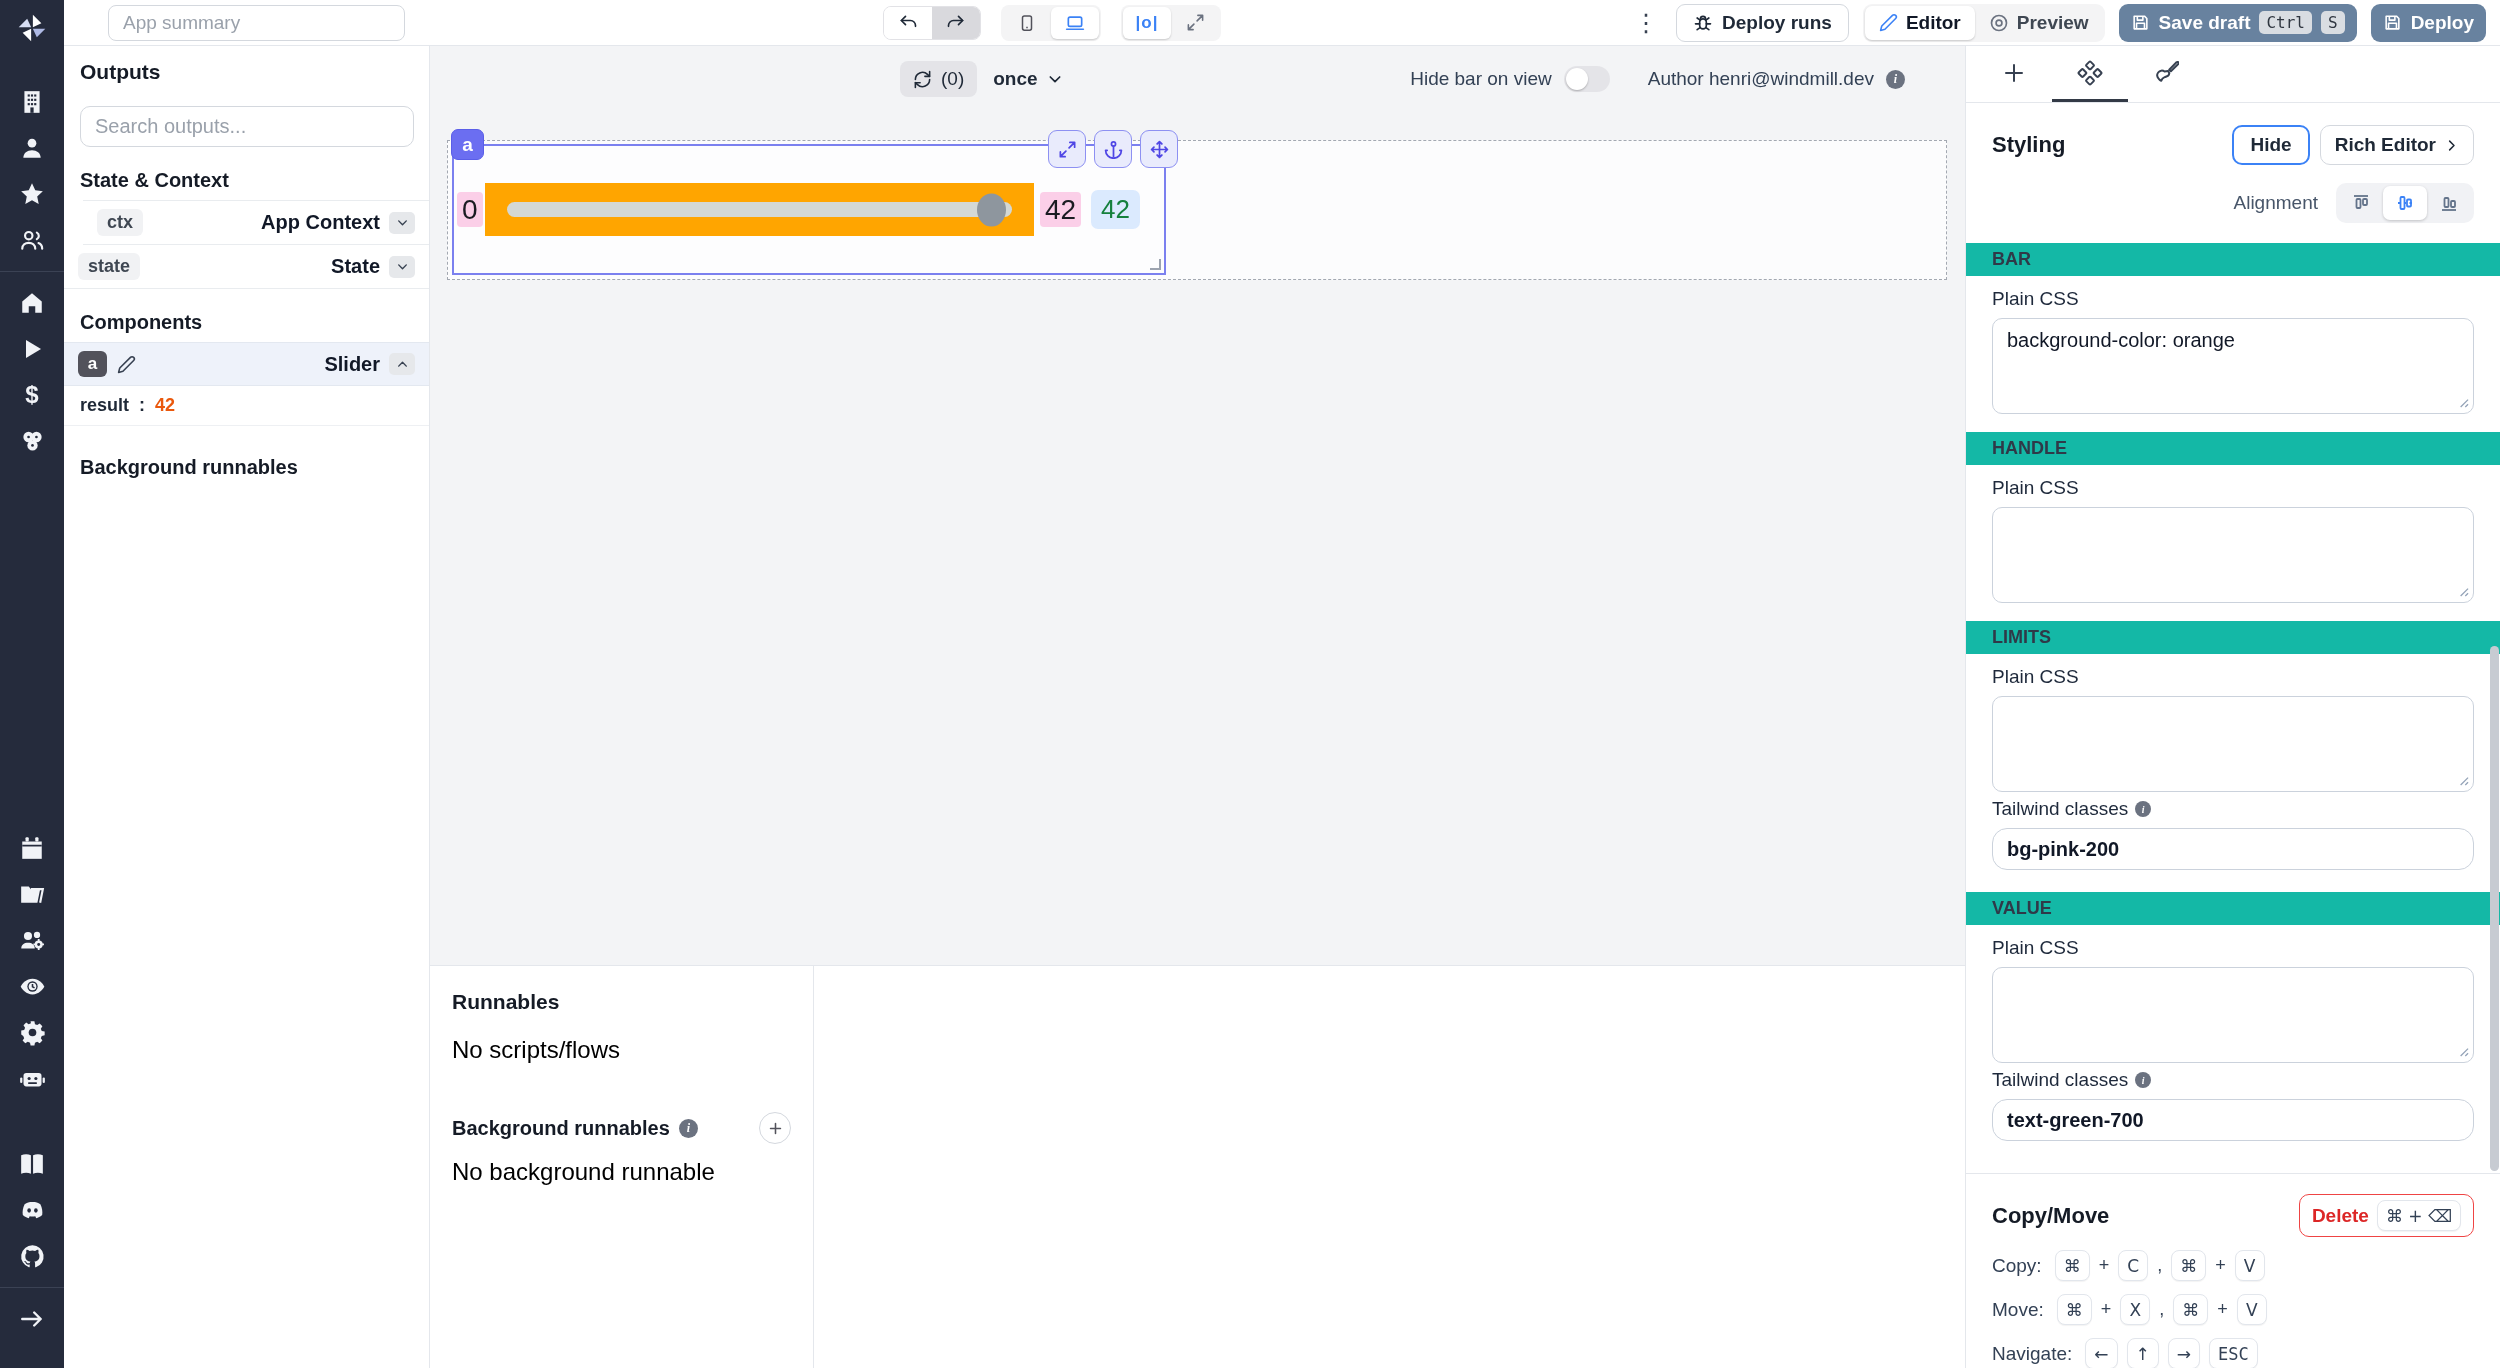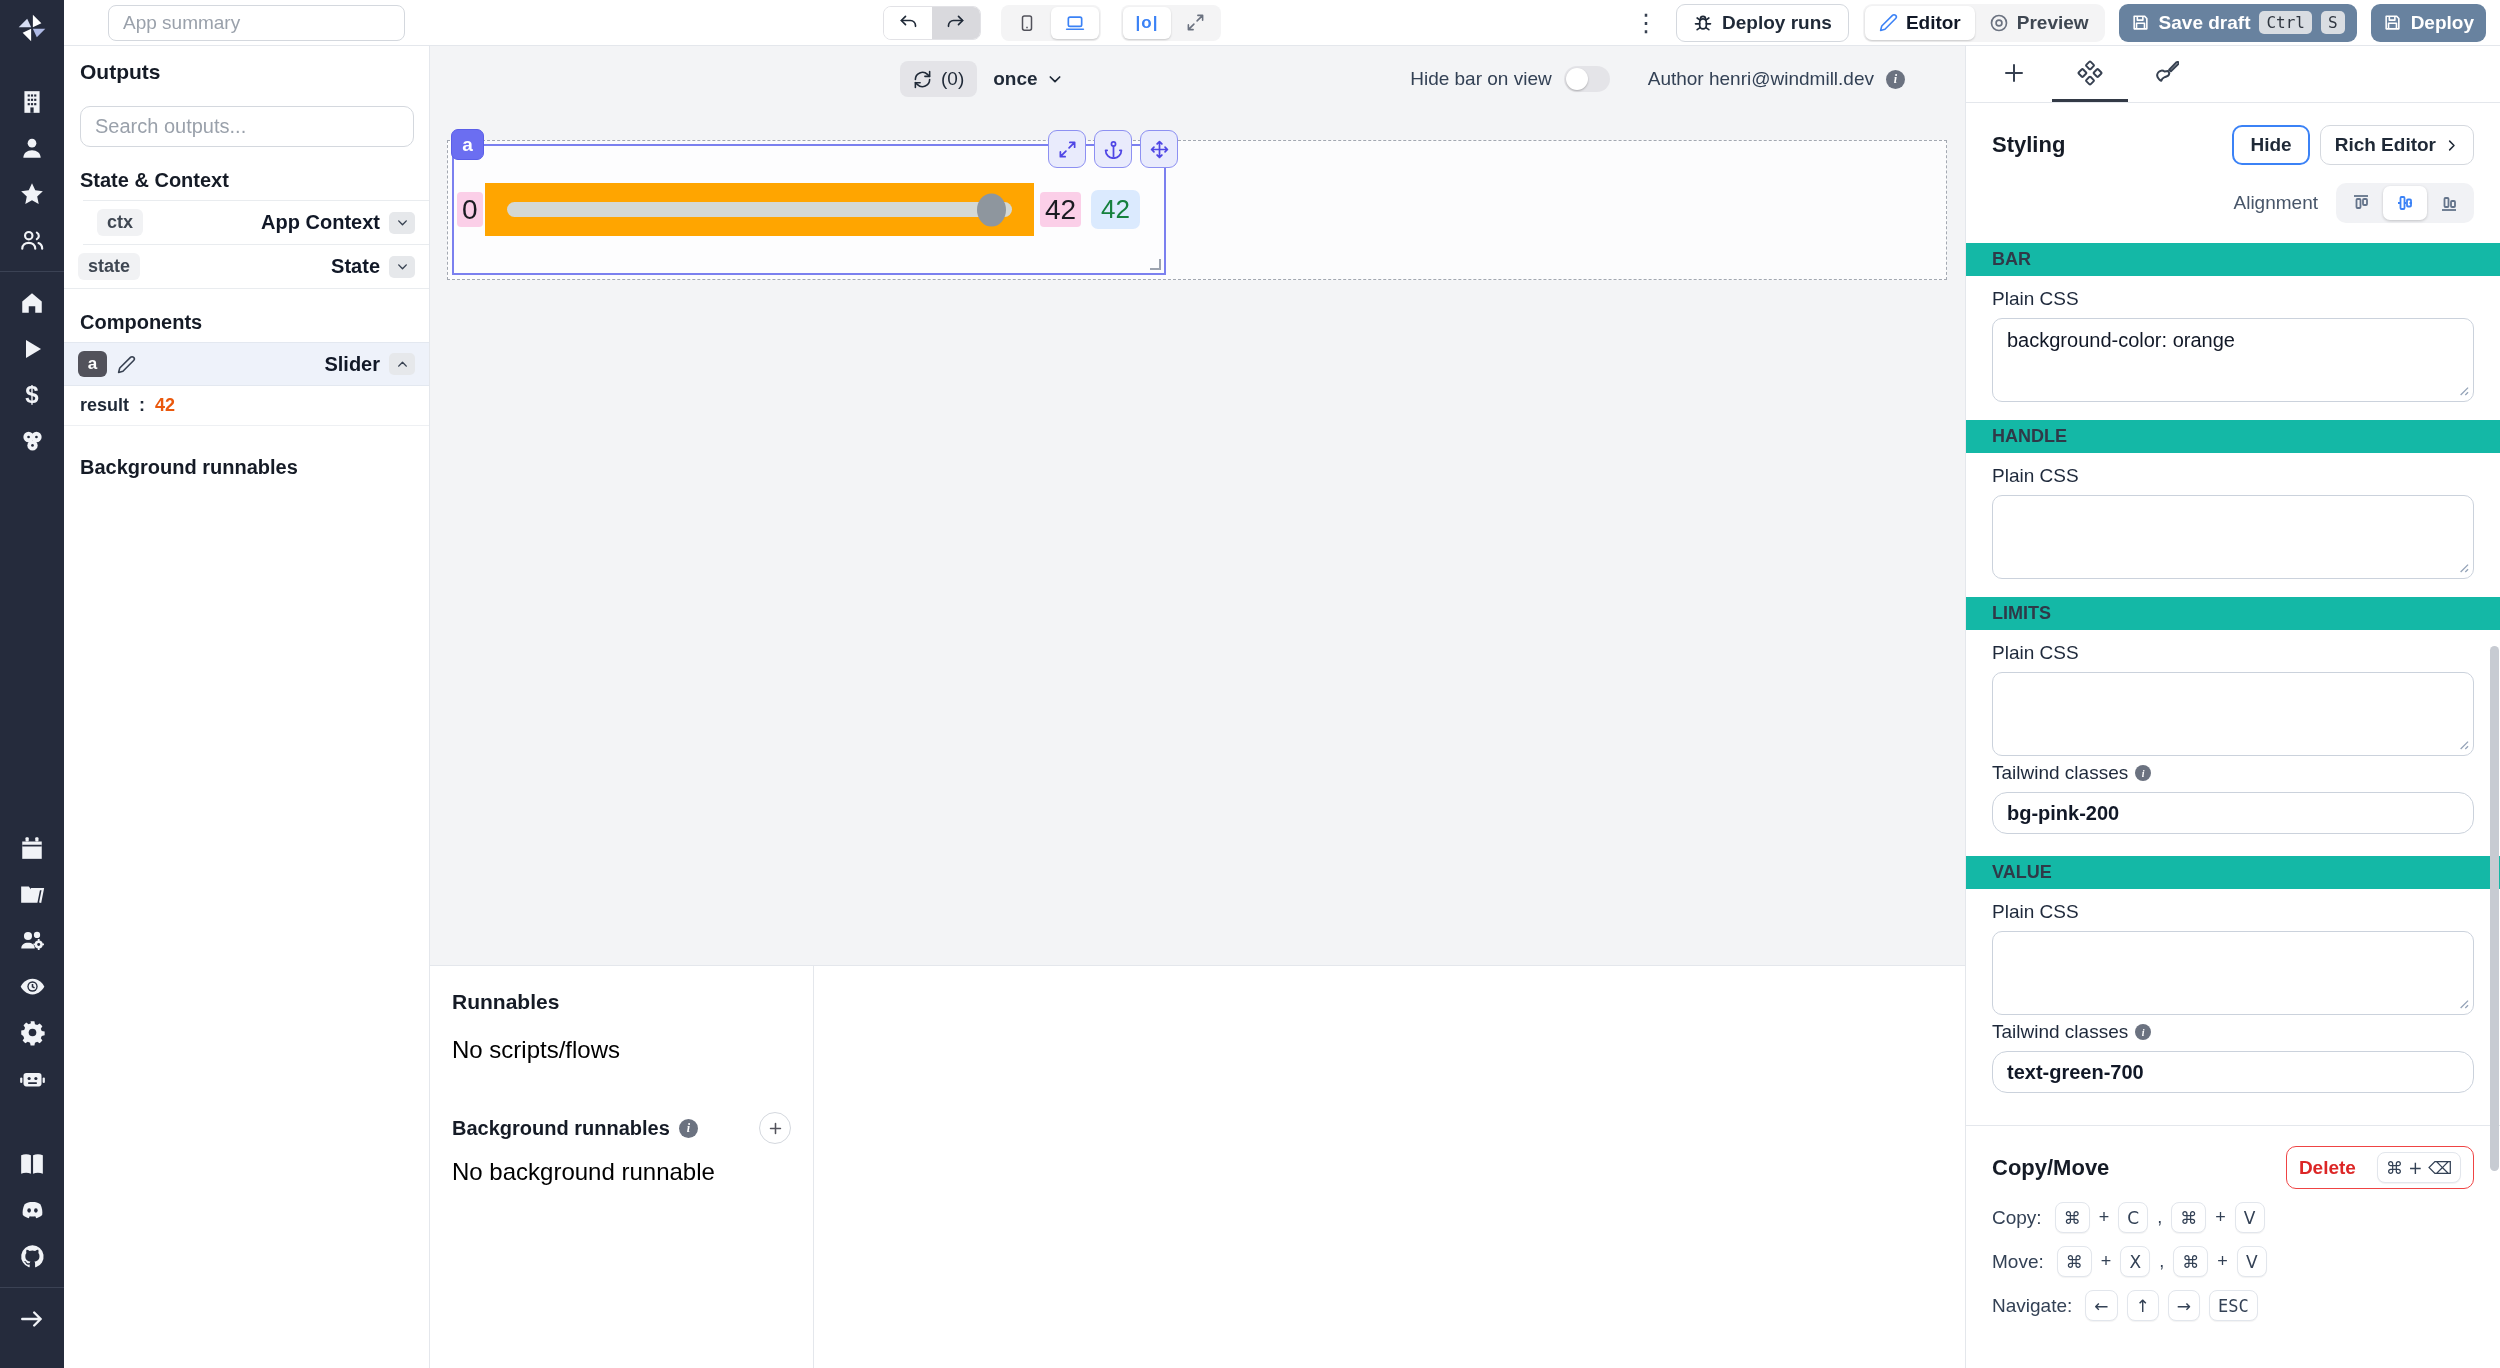--- a/index.html
+++ b/index.html
@@ -110,27 +110,27 @@
   .rich-btn { border:1px solid #d4d8de; border-radius:10px; background:#fff; height:40px; padding:0 14px; font-size:19px; font-weight:700; color:#1f2937; display:flex; align-items:center; gap:8px; cursor:pointer; }
   .align-row { display:flex; align-items:center; justify-content:flex-end; gap:18px; padding:18px 26px 4px; }
   .align-label { font-size:19px; color:#475569; }
   .align-seg { display:flex; background:#f1f2f5; border-radius:10px; padding:3px; }
   .align-cell { width:44px; height:34px; display:flex; align-items:center; justify-content:center; color:#64748b; border-radius:7px; cursor:pointer; }
   .align-cell.active { background:#fff; box-shadow:0 1px 3px rgba(0,0,0,.2); color:#3b82f6; }
   .band { background:#14b8a6; padding:6px 26px; font-size:18px; font-weight:700; color:#2f3948; margin-top:16px; }
   .sect { padding:6px 26px 2px; }
   .lbl { font-size:19px; color:#1e293b; margin:6px 0 8px; display:flex; align-items:center; gap:7px; }
   .ta-wrap { position:relative; }
-  textarea.css-ta { width:100%; height:84px; border:1px solid #cbd2dc; border-radius:10px; padding:10px 14px; font-size:20px; font-family:inherit; color:#111827; resize:none; outline:none; display:block; }
+  textarea.css-ta { width:100%; height:96px; border:1px solid #cbd2dc; border-radius:10px; padding:10px 14px; font-size:20px; font-family:inherit; color:#111827; resize:none; outline:none; display:block; }
   .resize-glyph { position:absolute; right:5px; bottom:6px; pointer-events:none; color:#94a3b8; }
   input.tw-input { width:100%; height:42px; border:1px solid #cbd2dc; border-radius:15px; padding:0 14px; font-size:20px; font-family:inherit; color:#111827; outline:none; display:block; margin-bottom:4px;font-weight:bold; }
   .cm-divider { border-top:1px solid #e4e7ec; margin-top:26px; }
   .copy-move { padding:20px 26px; }
   .cm-head { display:flex; align-items:center; }
-  .delete-btn { margin-left:auto; display:flex; align-items:center; gap:21px; border:1px solid #ef4444; border-radius:10px; background:#fff; height:43px; padding:0 12px; cursor:pointer; }
+  .delete-btn { margin-left:auto; display:flex; align-items:center; gap:8px; border:1px solid #ef4444; border-radius:10px; background:#fff; height:43px; padding:0 12px; cursor:pointer; }
   .delete-txt { color:#dc2626; font-size:19px; font-weight:700; }
   .kbd { min-width:30px; height:31px; display:inline-flex; align-items:center; justify-content:center; padding:0 8px; border:1px solid #e2e6ec; border-radius:8px; background:#fff; font-size:17px; color:#334155; box-shadow:0 1px 1px rgba(0,0,0,.05); font-family:"DejaVu Sans", sans-serif; }
   .kbd.mono { font-family:"DejaVu Sans Mono", monospace; }
   .sc-row { display:flex; align-items:center; gap:9px; margin-top:13px; font-size:19px; color:#334155; }
   .sc-row .sep { color:#334155; font-size:18px; }
   .sc-label { margin-right:4px; }
   .rp-scrollbar { position:absolute; right:1px; top:600px; width:9px; height:525px; background:#c7cbd2; border-radius:5px; }
 </style>
 </head>
 <body>

